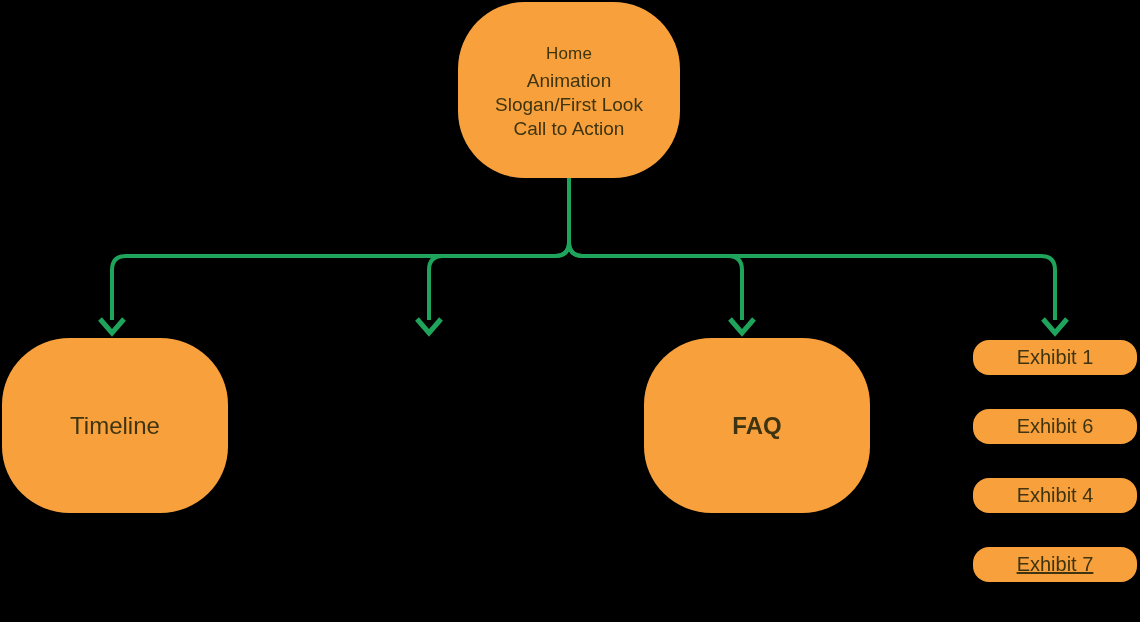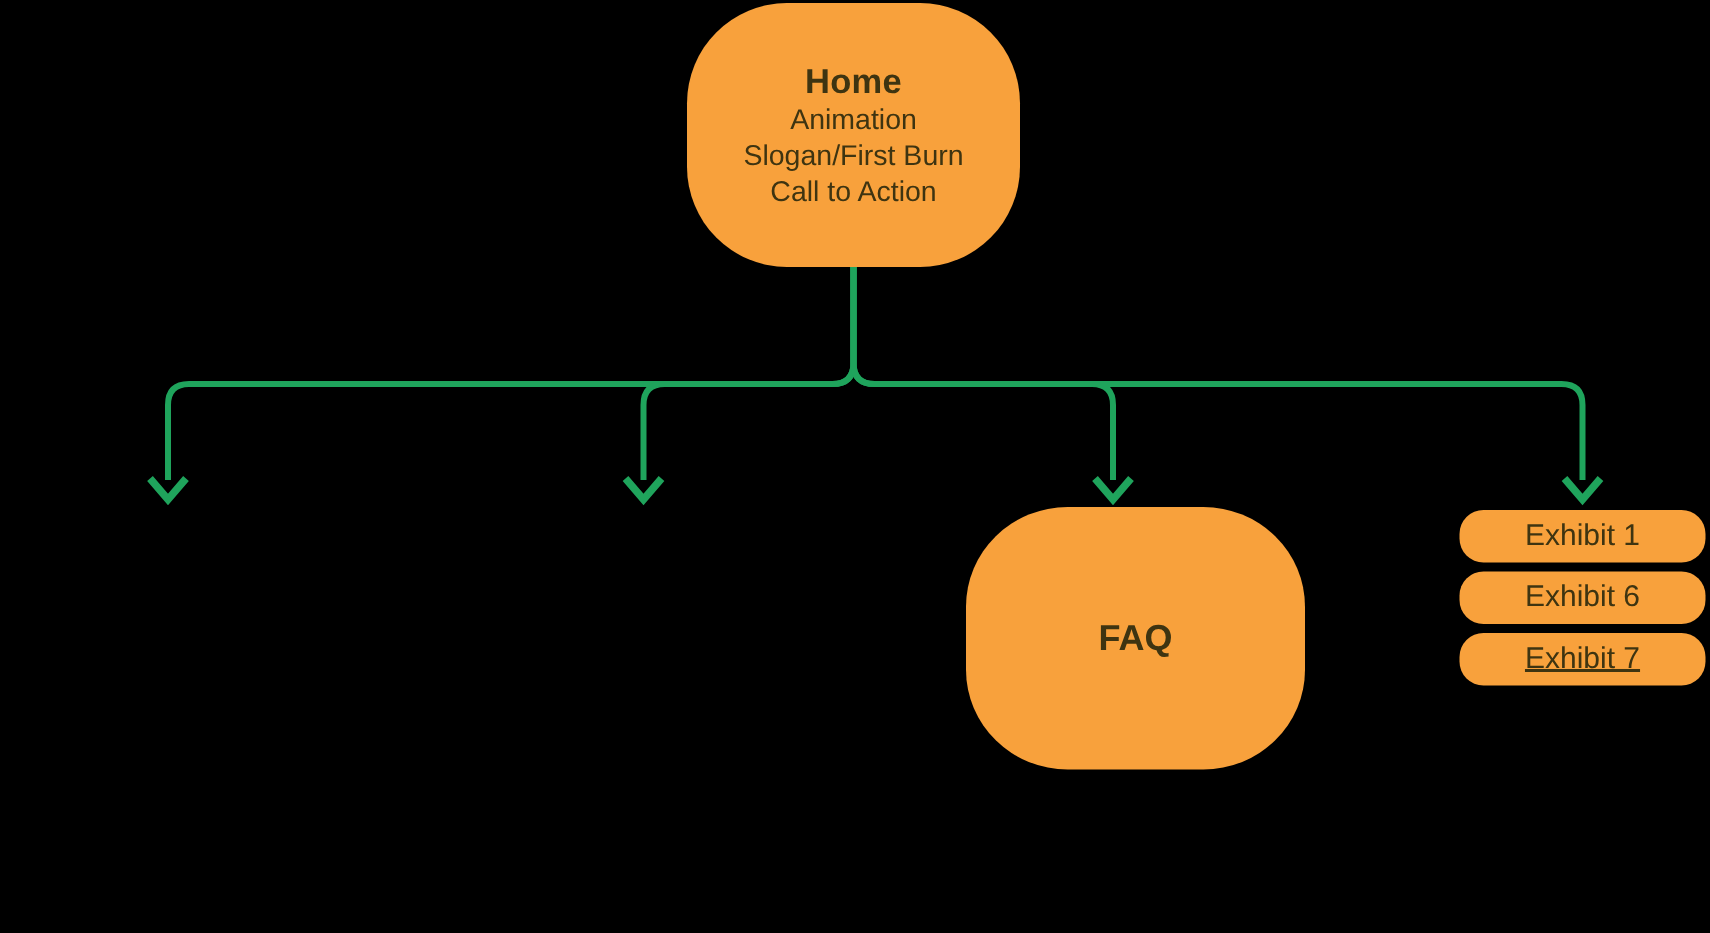--- a/index.html
+++ b/index.html
@@ -42,22 +42,22 @@
     justify-content: center;
     text-align: center;
     border-radius: 30% / 38%;
   }
 
   .node-home {
     left: 458px; top: 2px;
     width: 222px; height: 176px;
   }
   .home-title {
-    font-size: 23px;
-    font-weight: 700;
+    font-size: 17px;
+    font-weight: 400;
     line-height: 30px;
     letter-spacing: 0.2px;
   }
   .home-subitem {
     font-size: 19px;
     line-height: 24px;
   }
 
   .node-child {
     width: 226px; height: 175px;
@@ -71,20 +71,21 @@
   .node-timeline { left: 2px; }
   .node-burn     { left: 316px; }
   .node-faq      { left: 644px; font-weight: bold; }
 
   .exhibit-stack {
     position: absolute;
     left: 973px; top: 340px;
     width: 164px;
     display: flex;
     flex-direction: column;
+    gap: 28px;
   }
   .pill {
     width: 164px;
     height: 35px;
     margin-bottom: 6px;
     background: var(--node-fill);
     color: var(--text);
     border-radius: 16px;
     display: flex;
     align-items: center;
@@ -106,29 +107,33 @@
     <path class="line" d="M569 176 V242 Q569 256 583 256 H1041 Q1055 256 1055 270 V320"></path>
     <path class="arrow" d="M100 319 L112 333 L124 319"></path>
     <path class="arrow" d="M417 319 L429 333 L441 319"></path>
     <path class="arrow" d="M730 319 L742 333 L754 319"></path>
     <path class="arrow" d="M1043 319 L1055 333 L1067 319"></path>
   </svg>
 
   <div class="node node-home">
     <div class="home-title">Home</div>
     <div class="home-subitem">Animation</div>
-    <div class="home-subitem">Slogan/First Burn</div>
+    <div class="home-subitem">Slogan/First Look</div>
     <div class="home-subitem">Call to Action</div>
   </div>
 
+  <div class="node node-child node-timeline">
+    <div class="child-label">Timeline</div>
+  </div>
 
 
   <div class="node node-child node-faq">
     <div class="child-label">FAQ</div>
   </div>
 
   <div class="exhibit-stack">
     <div class="pill">Exhibit 1</div>
     <div class="pill">Exhibit 6</div>
+    <div class="pill">Exhibit 4</div>
     <div class="pill">Exhibit 7</div>
   </div>
 
 </div>
 
 </body></html>

